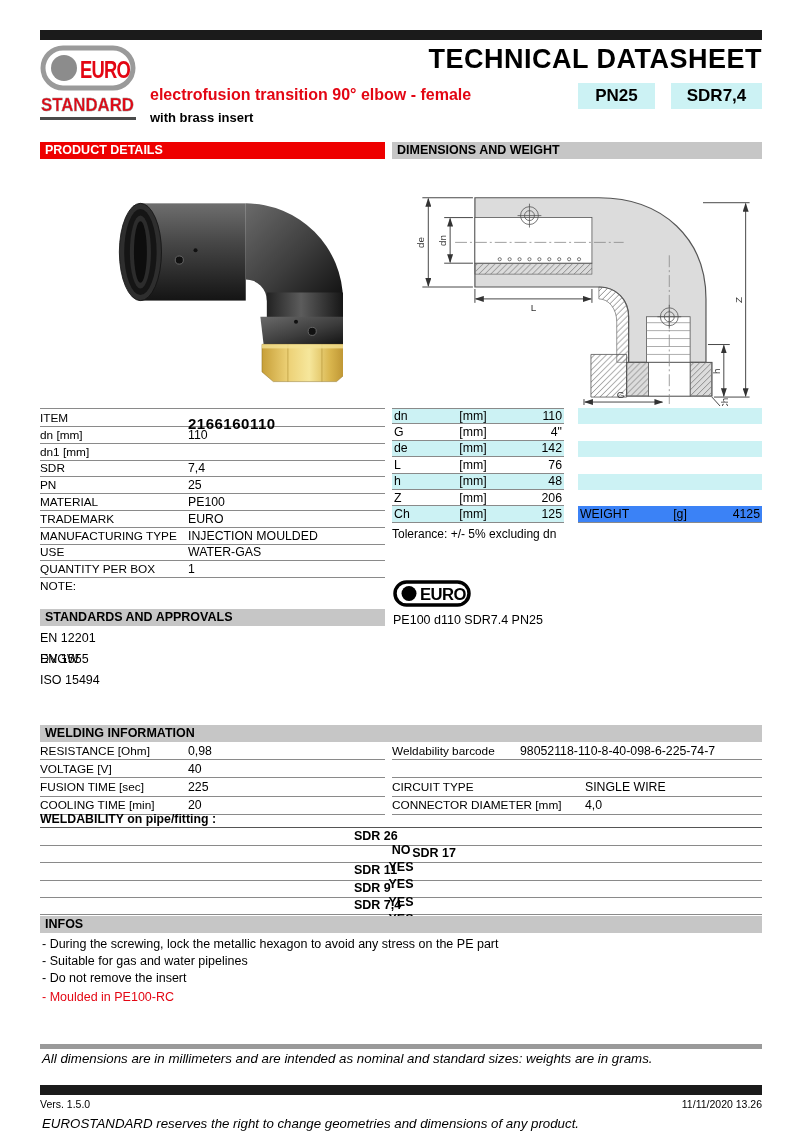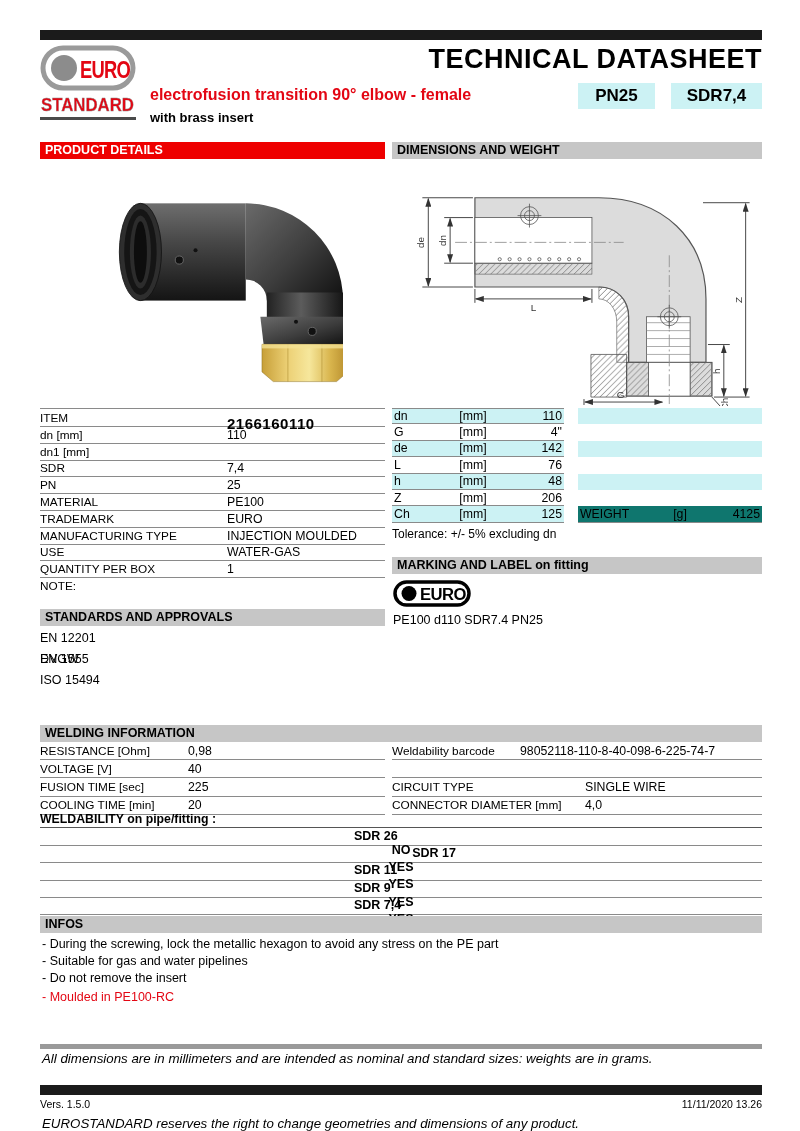--- a/index.html
+++ b/index.html
@@ -16,38 +16,38 @@
   .badge.sdr{left:671px;width:91px;}
   .subtitle{left:150px;top:110px;font-size:13px;font-weight:bold;}
 
   
   .sechdr{height:17px;line-height:17px;font-size:12.5px;font-weight:bold;padding-left:5px;box-sizing:border-box;}
   .redbg{background:#ee0000;color:#fff;}
   .graybg{background:#c6c6c6;color:#000;}
 
   
   .spec{left:40px;top:408px;width:345px;font-size:11.8px;}
-  .srow{display:flex;align-items:center;height:15.8px;border-bottom:1px solid #8a8a8a;gap:39px;}
+  .srow{display:flex;align-items:center;height:15.8px;border-bottom:1px solid #8a8a8a;}
   .srow.first{border-top:1px solid #8a8a8a;height:17px;}
   .srow.noborder{border-bottom:none;}
   .sl{width:148px;flex:none;}
   .sv{flex:1;font-size:12.3px;}
   .sv.item{font-size:15px;font-weight:bold;letter-spacing:.5px;margin-top:12px;}
 
   
   .dims{left:392px;top:408px;width:172px;font-size:12.3px;}
   .drow{display:flex;align-items:center;height:16.4px;border-bottom:1px solid #8a8a8a;box-sizing:border-box;padding:0 2px;}
   .drow.first{border-top:1px solid #8a8a8a;}
   .cyan{background:#ccf2f4;}
   .dn{width:50px;flex:none;}
   .du{width:58px;flex:none;text-align:center;}
   .dv{flex:1;text-align:right;}
   .dimsR{left:578px;top:408px;width:184px;font-size:12.3px;}
   .bar{position:absolute;left:0;right:0;height:16.4px;background:#ccf2f4;}
-  .wrow{position:absolute;left:0;right:0;height:16.4px;background:#0f766e;display:flex;align-items:center;
+  .wrow{position:absolute;left:0;right:0;height:16.4px;background:#3b82f6;display:flex;align-items:center;
         border-bottom:1px solid #8a8a8a;box-sizing:border-box;padding:2px 2px;}
   .wl{width:78px;flex:none;}
   .wu{width:44px;flex:none;text-align:center;}
   .wv{flex:1;text-align:right;}
   .tolerance{left:392px;top:527px;font-size:12px;}
 
   
   .marking-text{left:393px;top:613px;font-size:12.5px;}
 
   
@@ -336,21 +336,20 @@
     <div class="bar" style="top:65.6px;"></div>
     <div class="wrow" style="top:98.4px;">
       <div class="wl">WEIGHT</div>
       <div class="wu">[g]</div>
       <div class="wv">4125</div>
     </div>
   </div>
 
   <div class="abs tolerance">Tolerance: +/- 5% excluding dn</div>
 
-  <div class="abs sechdr graybg" style="left:392px;top:557px;width:370px;">MARKING AND LABEL on fitting</div>
   <div class="abs" style="left:393px;top:580px;width:78px;height:27px;">
     <svg width="78" height="27" viewBox="0 0 78 27">
       <rect x="2" y="2" width="74" height="23" rx="11.5" fill="#fff" stroke="#000" stroke-width="3.5"></rect>
       <circle cx="16" cy="13.5" r="7.5" fill="#000"></circle>
       <text x="27" y="20" font-size="16" font-weight="bold" fill="#000" letter-spacing="-0.5" textLength="46" lengthAdjust="spacingAndGlyphs">EURO</text>
     </svg>
   </div>
   <div class="abs marking-text">PE100 d110 SDR7.4 PN25</div>
 
   <div class="abs sechdr graybg" style="left:40px;top:609px;width:345px;">STANDARDS AND APPROVALS</div>

